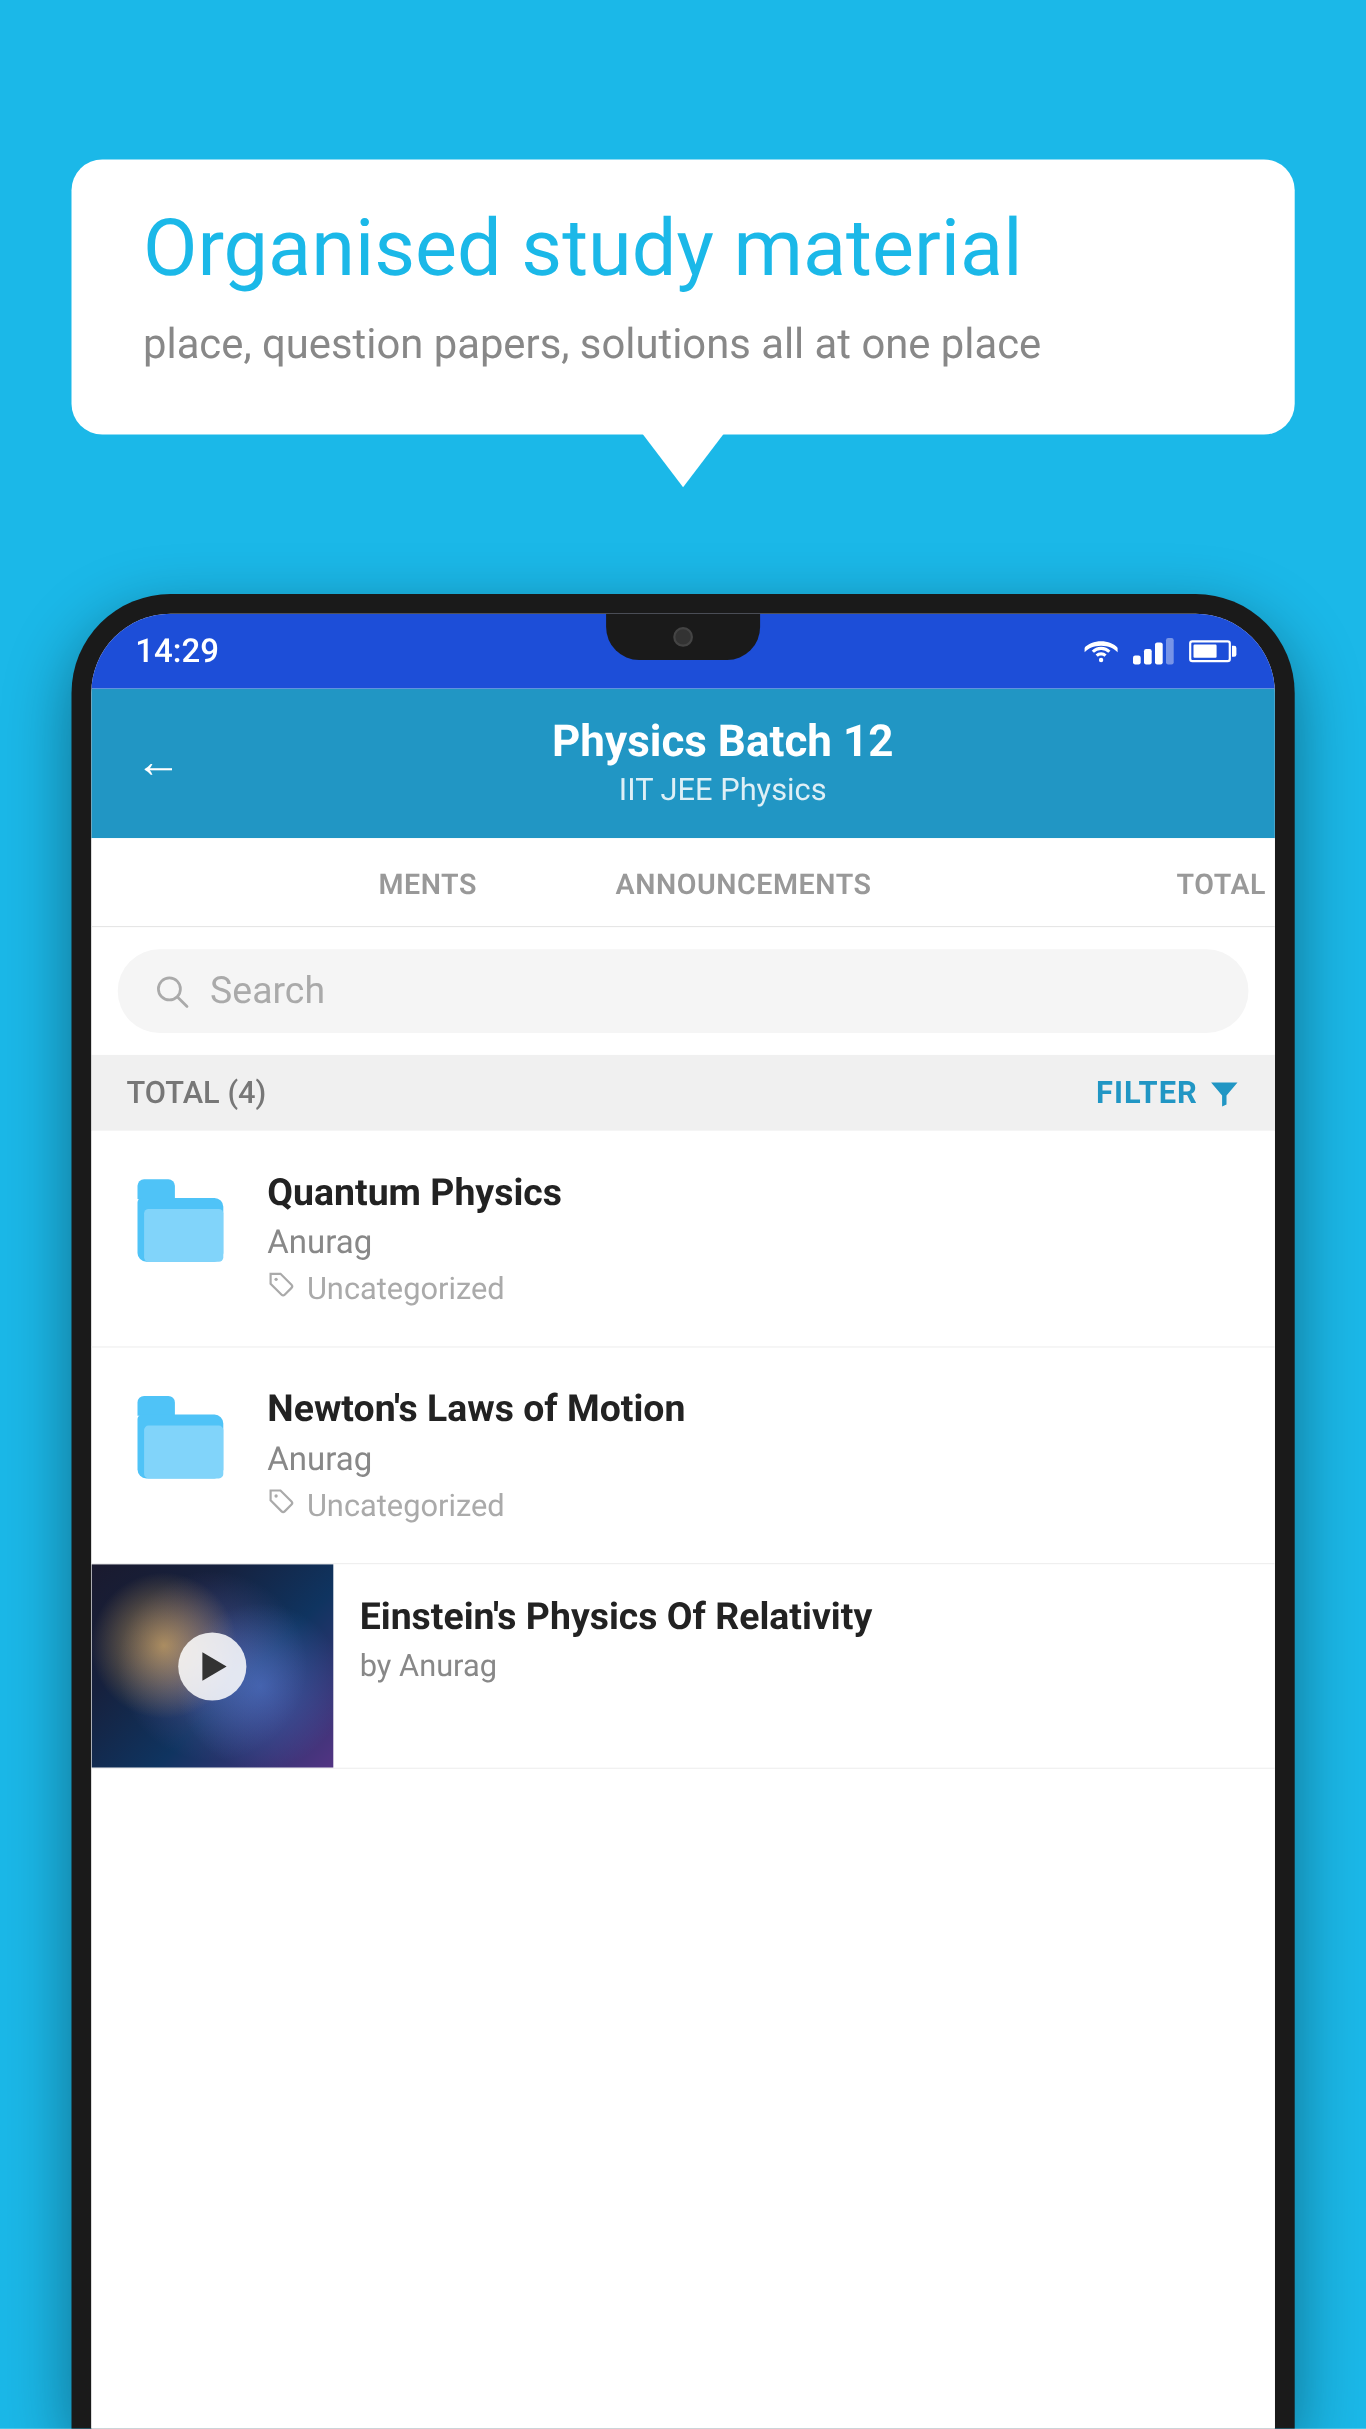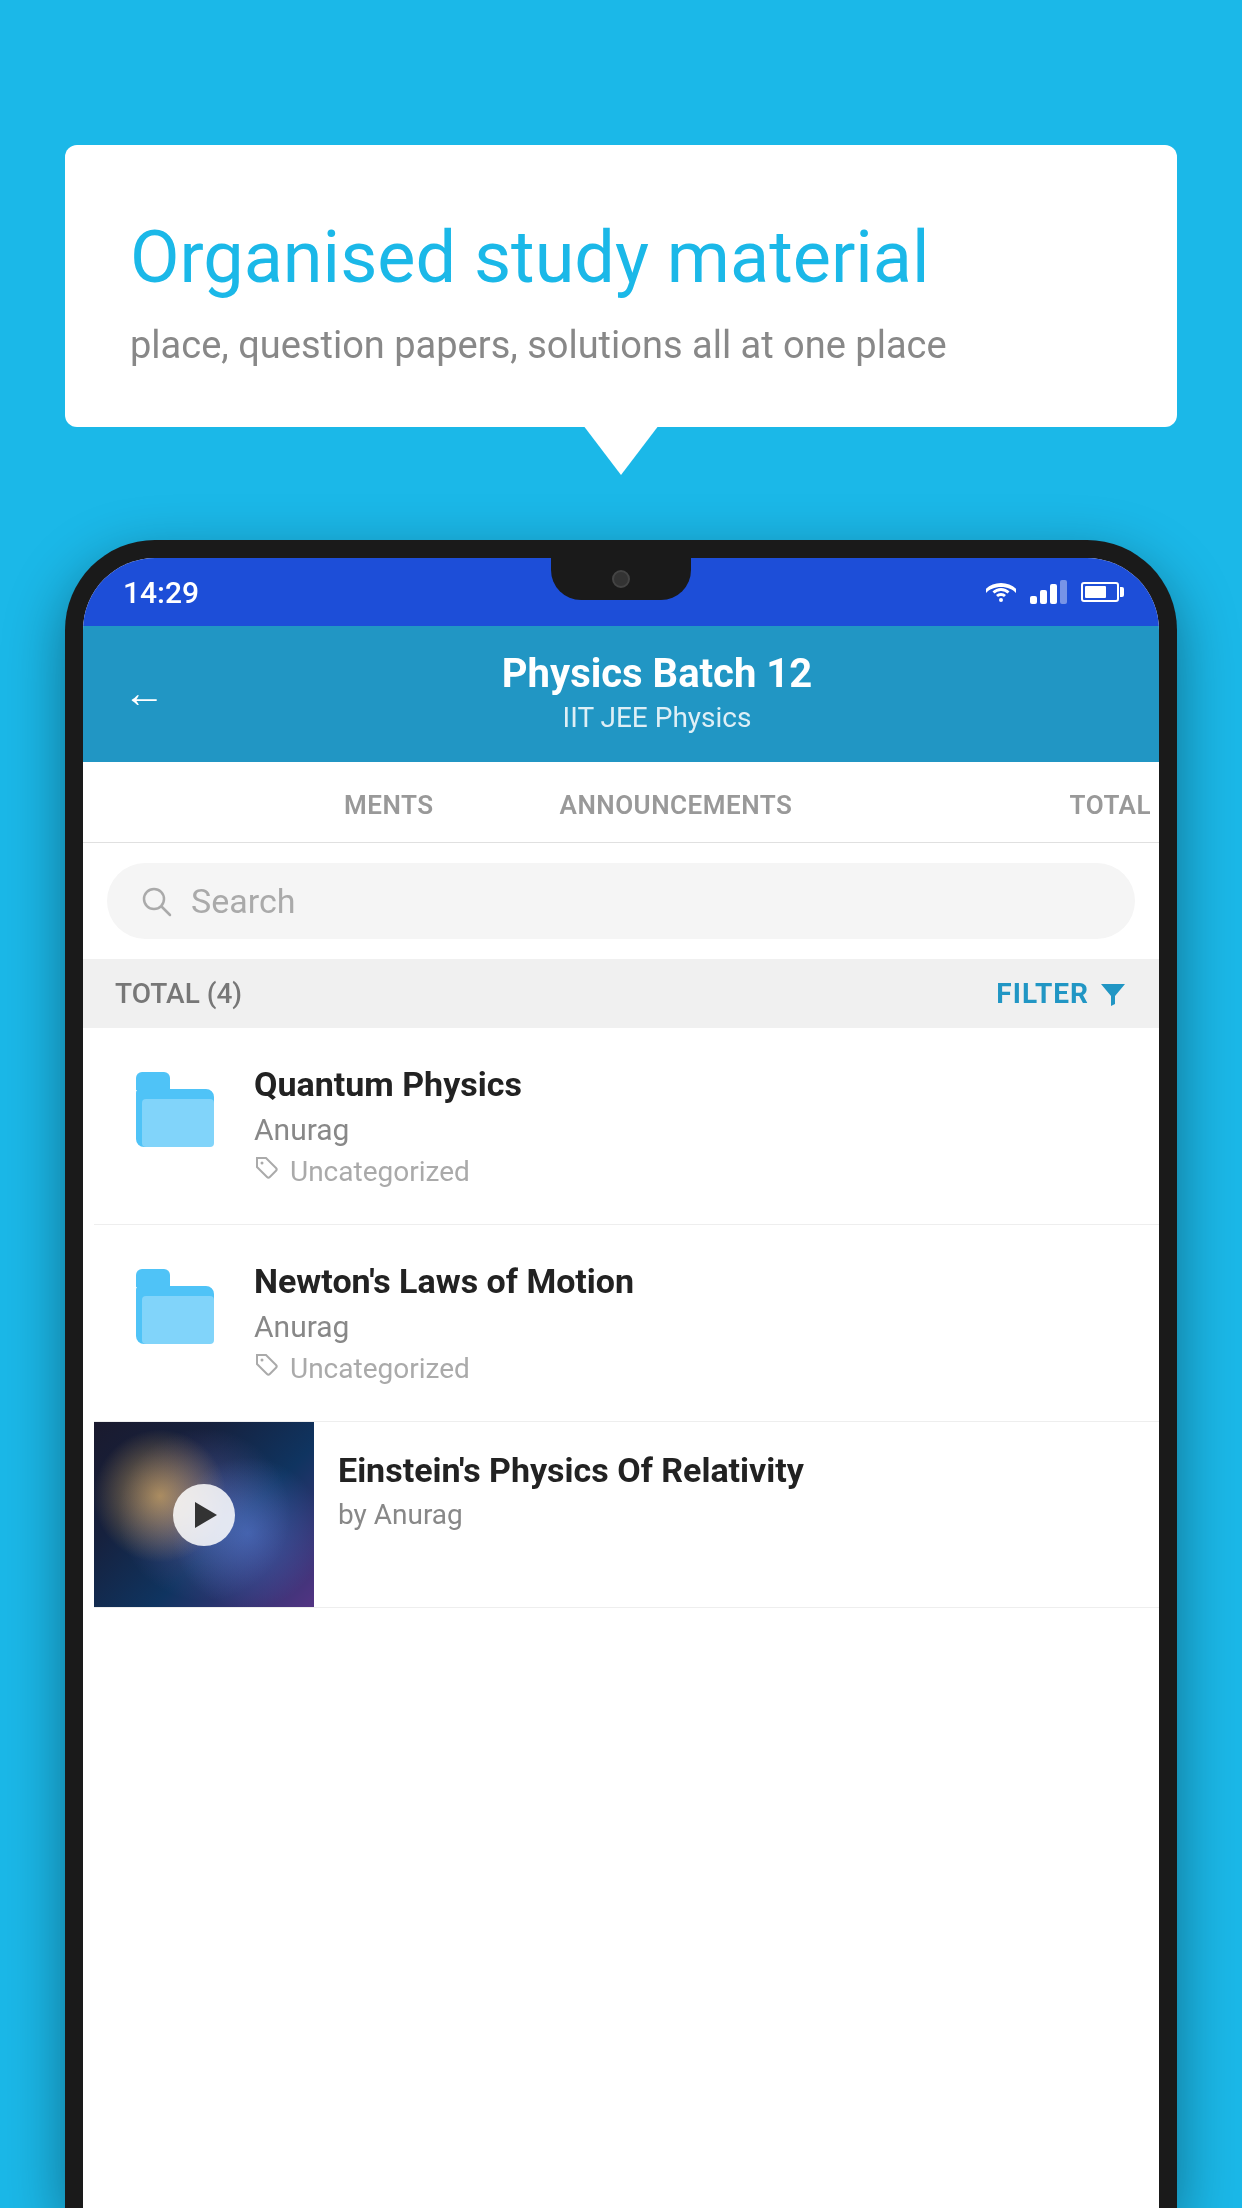--- a/index.html
+++ b/index.html
@@ -16,22 +16,22 @@
     
     .speech-bubble-container {
       position: absolute;
       top: 145px;
       left: 65px;
       right: 65px;
     }
 
     .speech-bubble {
       background: white;
-      border-radius: 12px;
-      padding: 70px 65px 60px;
+      border-radius: 28px;
+      padding: 38px 65px 60px;
       position: relative;
     }
 
     .speech-bubble::after {
       content: '';
       position: absolute;
       bottom: -48px;
       left: 50%;
       transform: translateX(-50%);
       width: 0;
@@ -276,21 +276,20 @@
       font-weight: 700;
       cursor: pointer;
       letter-spacing: 1px;
     }
 
     
     .video-list {
       flex: 1;
       background: white;
       overflow: hidden;
-      padding-left: 11px;
     }
 
     .video-item {
       display: flex;
       align-items: flex-start;
       padding: 36px 32px;
       border-bottom: 1px solid #eee;
       gap: 28px;
     }
 

